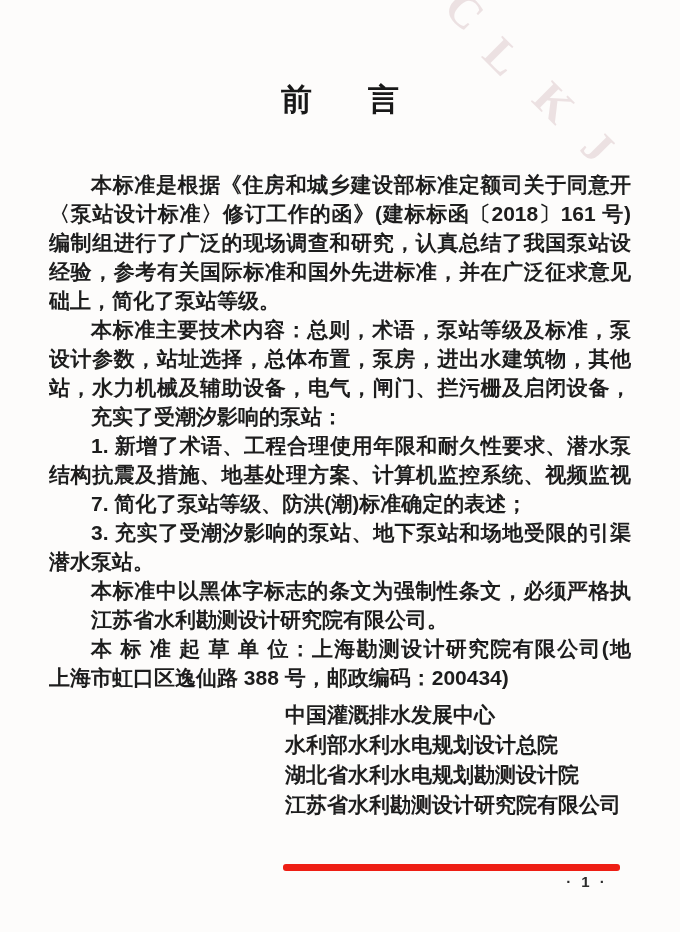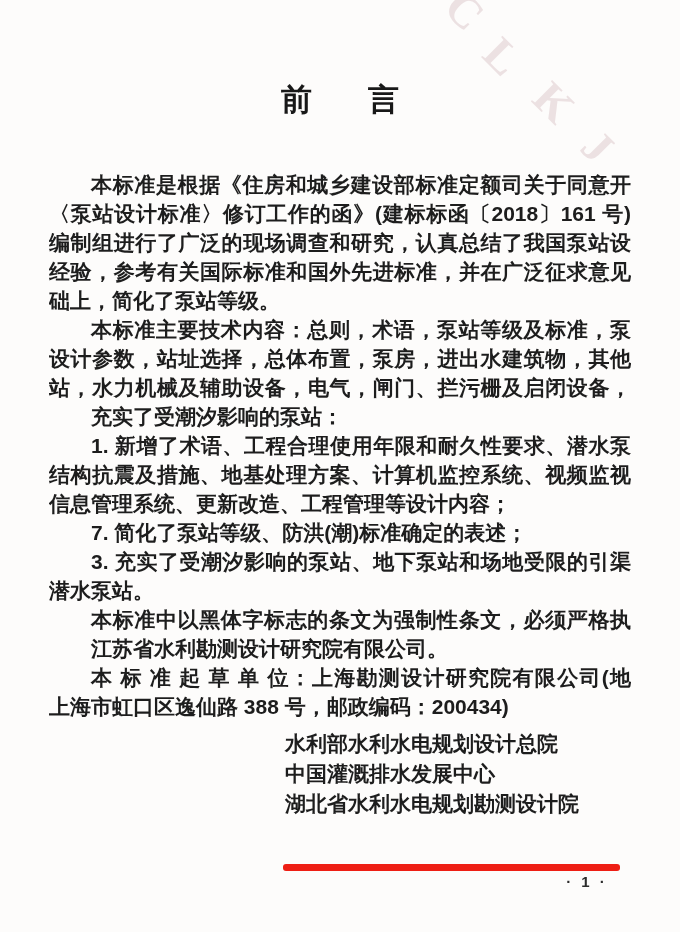--- a/index.html
+++ b/index.html
@@ -118,33 +118,33 @@
     <div class="ln just">〈泵站设计标准〉修订工作的函》(建标标函〔2018〕161 号)的要求，</div>
     <div class="ln just">编制组进行了广泛的现场调查和研究，认真总结了我国泵站设计</div>
     <div class="ln just">经验，参考有关国际标准和国外先进标准，并在广泛征求意见的基</div>
     <div class="ln">础上，简化了泵站等级。</div>
     <div class="ln just ind">本标准主要技术内容：总则，术语，泵站等级及标准，泵站主要</div>
     <div class="ln just">设计参数，站址选择，总体布置，泵房，进出水建筑物，其他形式泵</div>
     <div class="ln just">站，水力机械及辅助设备，电气，闸门、拦污栅及启闭设备，泵站更</div>
     <div class="ln ind">充实了受潮汐影响的泵站：</div>
     <div class="ln just ind">1. 新增了术语、工程合理使用年限和耐久性要求、潜水泵站、</div>
     <div class="ln just">结构抗震及措施、地基处理方案、计算机监控系统、视频监视系统、</div>
-    <div class="ln">信息管理系统、更新改造、工程管理等设计内容；</div>
     <div class="ln ind">7. 简化了泵站等级、防洪(潮)标准确定的表述；</div>
     <div class="ln just ind">3. 充实了受潮汐影响的泵站、地下泵站和场地受限的引渠布</div>
     <div class="ln">潜水泵站。</div>
     <div class="ln just ind">本标准中以黑体字标志的条文为强制性条文，必须严格执行。</div>
     <div class="ln ind">江苏省水利勘测设计研究院有限公司。</div>
     <div class="ln just ind">本 标 准 起 草 单 位：上海勘测设计研究院有限公司(地址：</div>
     <div class="ln">上海市虹口区逸仙路 388 号，邮政编码：200434)</div>
 
     <div class="org-block">
+      <div class="org">中国灌溉排水发展中心</div>
       <div class="org">水利部水利水电规划设计总院</div>
-      <div class="org">中国灌溉排水发展中心</div>
       <div class="org">湖北省水利水电规划勘测设计院</div>
+      <div class="org">江苏省水利勘测设计研究院有限公司</div>
     </div>
   </div>
 
   <div class="red-underline" style="background: rgb(238, 30, 20);"></div>
 
   <div class="page-number">· 1 ·</div>
 
 </div>
 
 </body></html>

